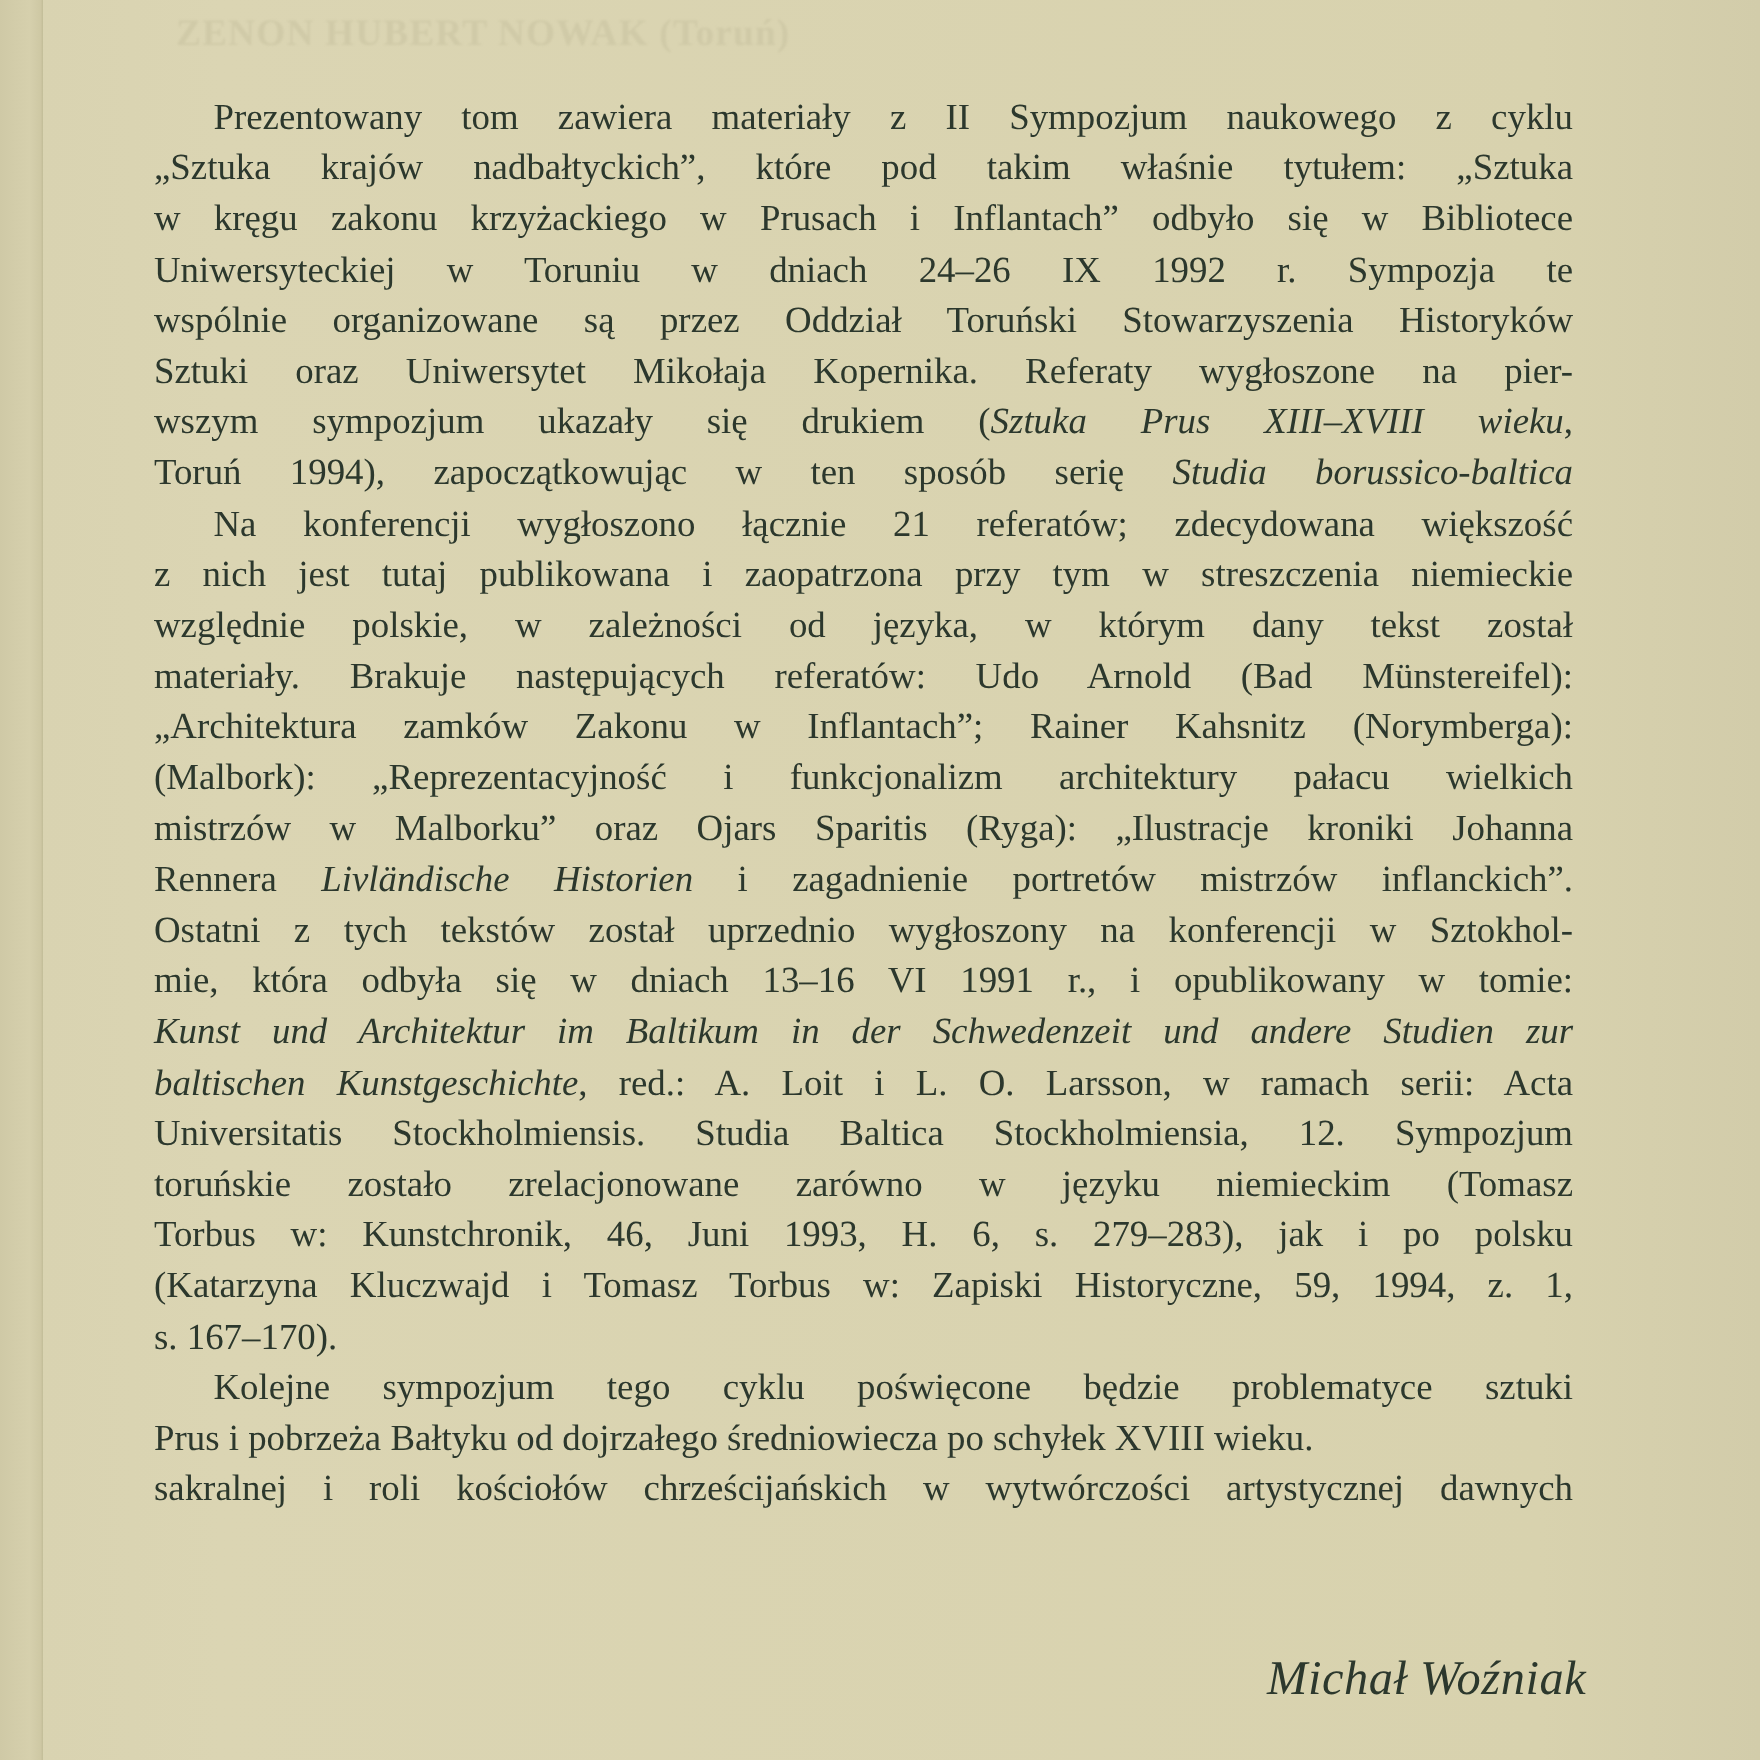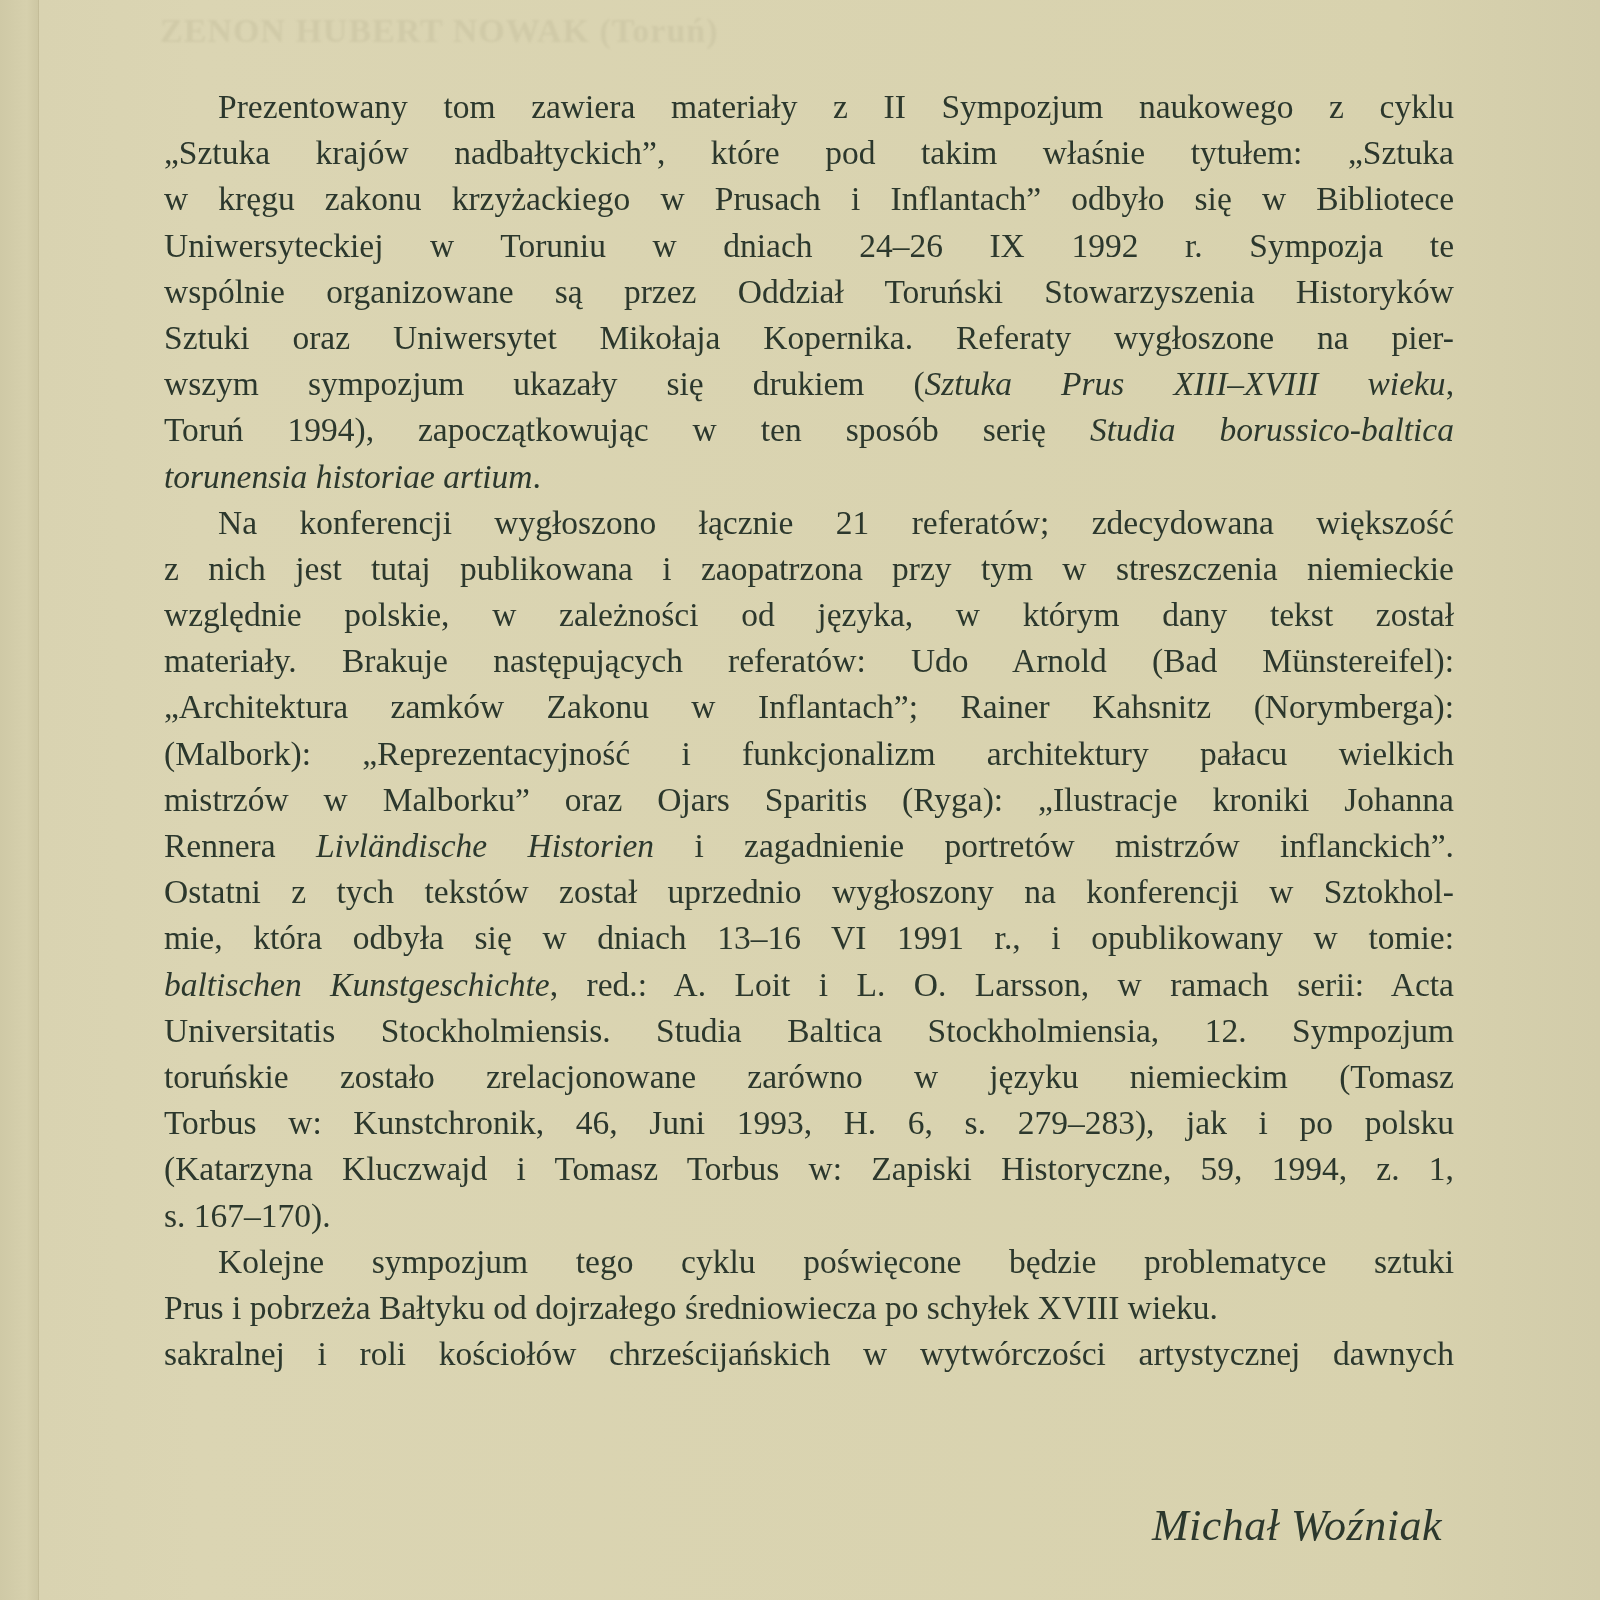--- a/index.html
+++ b/index.html
@@ -14,21 +14,21 @@
     position:absolute; left:0; top:0; width:38px; height:1600px;
     background: linear-gradient(90deg, #cfc9a6 0%, #d6d0ad 70%, #cdc7a3 100%);
     border-right:1px solid rgba(160,150,110,0.25);
   }
   .bleed {
     position:absolute; left:160px; top:12px;
     font-size:34px; font-weight:bold; color:#c8c2a0; opacity:0.55;
     letter-spacing:1px; filter: blur(1.2px);
   }
   .page {
-    position:absolute; left:164px; top:84px; width:1290px;font-family:Liberation Serif, serif;
+    position:absolute; left:140px; top:84px; width:1290px;font-family:Liberation Serif, serif;
   }
   .line {
     display:block; height:46.2px; line-height:46.2px;
     font-size:33.5px; white-space:nowrap;
     text-align:justify; text-align-last:justify;
   }
   .line.last { text-align-last:left; }
   .line.indent { padding-left:54px; }
   i { font-style:italic; }
   .sig {
@@ -45,33 +45,33 @@
 <div class="page" id="page">
     <div>
       <span class="line indent"><span>Prezentowany tom zawiera materiały z II Sympozjum naukowego z cyklu</span></span>
       <span class="line"><span>„Sztuka krajów nadbałtyckich”, które pod takim właśnie tytułem: „Sztuka</span></span>
       <span class="line"><span>w kręgu zakonu krzyżackiego w Prusach i Inflantach” odbyło się w Bibliotece</span></span>
       <span class="line"><span>Uniwersyteckiej w Toruniu w dniach 24–26 IX 1992 r. Sympozja te</span></span>
       <span class="line"><span>wspólnie organizowane są przez Oddział Toruński Stowarzyszenia Historyków</span></span>
       <span class="line"><span>Sztuki oraz Uniwersytet Mikołaja Kopernika. Referaty wygłoszone na pier-</span></span>
       <span class="line"><span>wszym sympozjum ukazały się drukiem (</span><i>Sztuka Prus XIII–XVIII wieku</i><span>,</span></span>
       <span class="line"><span>Toruń 1994), zapoczątkowując w ten sposób serię </span><i>Studia borussico-baltica</i><span></span></span>
-      <span class="line last"><span></span><i>torunensia historiae artium</i><span>.</span></span>
     </div>
     <div>
       <span class="line indent"><span>Na konferencji wygłoszono łącznie 21 referatów; zdecydowana większość</span></span>
       <span class="line"><span>z nich jest tutaj publikowana i zaopatrzona przy tym w streszczenia niemieckie</span></span>
       <span class="line"><span>względnie polskie, w zależności od języka, w którym dany tekst został</span></span>
       <span class="line"><span>materiały. Brakuje następujących referatów: Udo Arnold (Bad Münstereifel):</span></span>
       <span class="line"><span>„Architektura zamków Zakonu w Inflantach”; Rainer Kahsnitz (Norymberga):</span></span>
       <span class="line"><span>(Malbork): „Reprezentacyjność i funkcjonalizm architektury pałacu wielkich</span></span>
       <span class="line"><span>mistrzów w Malborku” oraz Ojars Sparitis (Ryga): „Ilustracje kroniki Johanna</span></span>
       <span class="line"><span>Rennera </span><i>Livländische Historien</i><span> i zagadnienie portretów mistrzów inflanckich”.</span></span>
       <span class="line"><span>Ostatni z tych tekstów został uprzednio wygłoszony na konferencji w Sztokhol-</span></span>
       <span class="line"><span>mie, która odbyła się w dniach 13–16 VI 1991 r., i opublikowany w tomie:</span></span>
+      <span class="line"><span></span><i>Kunst und Architektur im Baltikum in der Schwedenzeit und andere Studien zur</i><span></span></span>
       <span class="line"><span></span><i>baltischen Kunstgeschichte</i><span>, red.: A. Loit i L. O. Larsson, w ramach serii: Acta</span></span>
       <span class="line"><span>Universitatis Stockholmiensis. Studia Baltica Stockholmiensia, 12. Sympozjum</span></span>
       <span class="line"><span>toruńskie zostało zrelacjonowane zarówno w języku niemieckim (Tomasz</span></span>
       <span class="line"><span>Torbus w: Kunstchronik, 46, Juni 1993, H. 6, s. 279–283), jak i po polsku</span></span>
       <span class="line"><span>(Katarzyna Kluczwajd i Tomasz Torbus w: Zapiski Historyczne, 59, 1994, z. 1,</span></span>
       <span class="line last"><span>s. 167–170).</span></span>
     </div>
     <div>
       <span class="line indent"><span>Kolejne sympozjum tego cyklu poświęcone będzie problematyce sztuki</span></span>
       <span class="line last"><span>Prus i pobrzeża Bałtyku od dojrzałego średniowiecza po schyłek XVIII wieku.</span></span>

